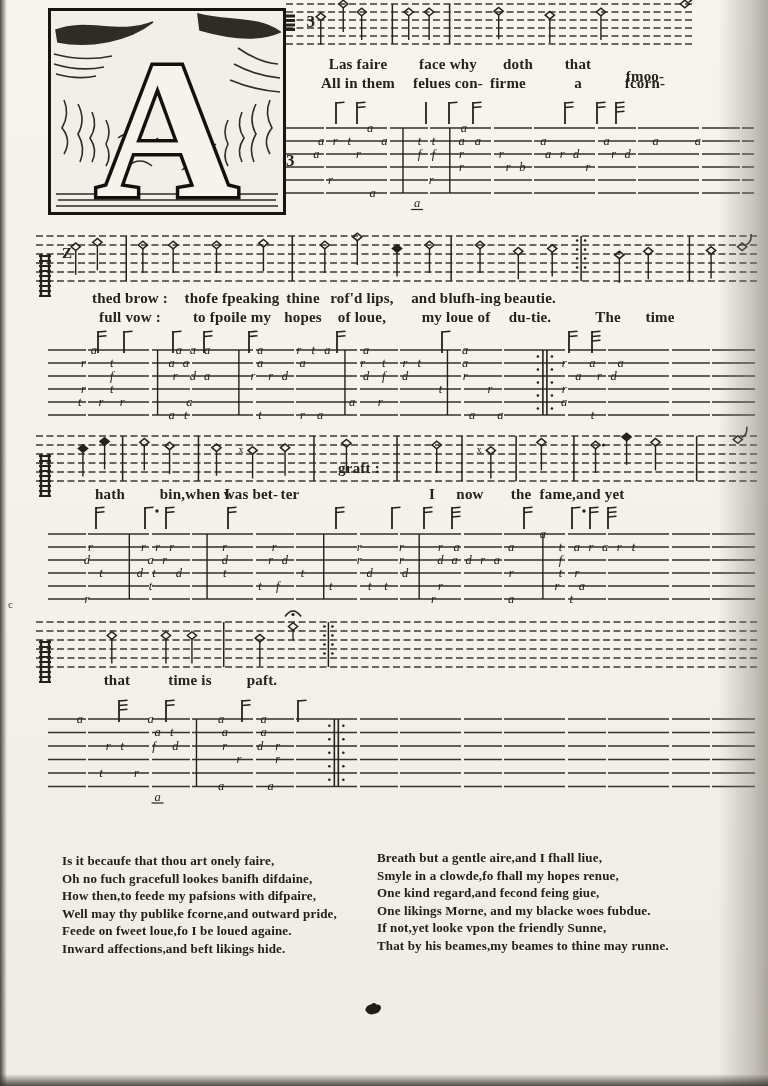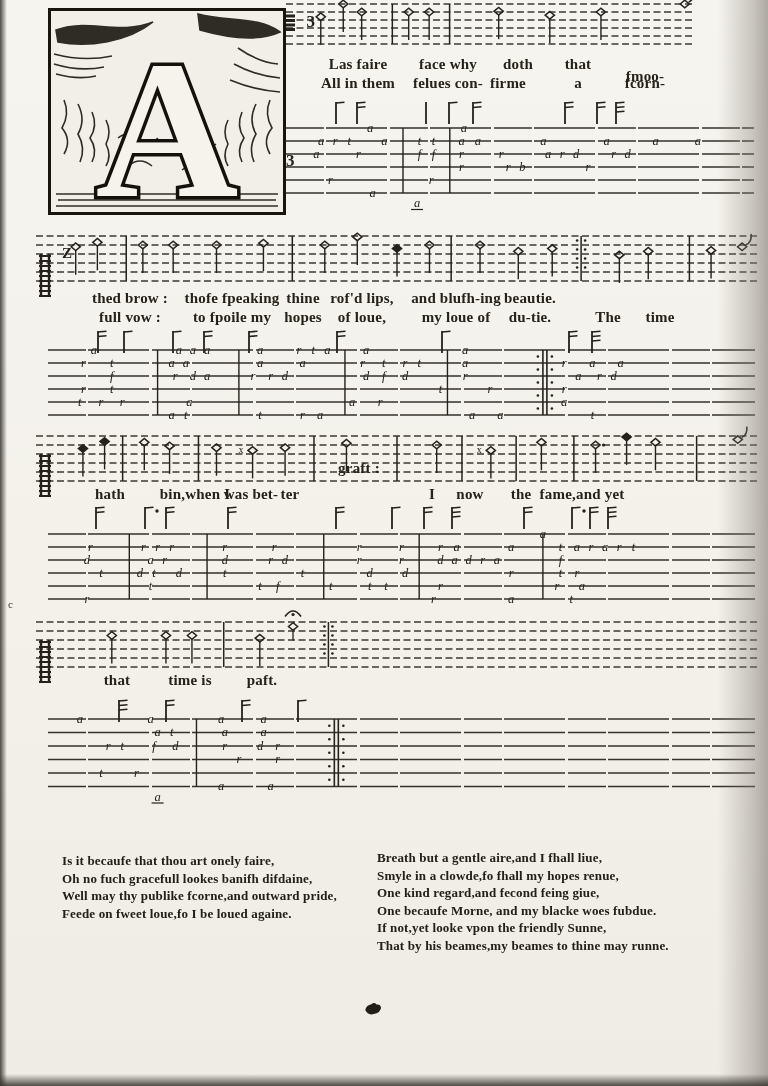--- a/index.html
+++ b/index.html
@@ -797,28 +797,30 @@
         <text x="173.215" y="77" font-size="12.5" fill="#25211b" font-family="Liberation Serif, DejaVu Serif, serif" font-style="italic" text-anchor="middle">a</text>
         <text x="222.705" y="77" font-size="12.5" fill="#25211b" font-family="Liberation Serif, DejaVu Serif, serif" font-style="italic" text-anchor="middle">a</text>
         <text x="109.585" y="87.5" font-size="12.5" fill="#25211b" font-family="Liberation Serif, DejaVu Serif, serif" font-style="italic" text-anchor="middle">a</text>
         <line x1="103.585" y1="90" x2="115.585" y2="90" stroke="#25211b" stroke-width="1.2"></line>
       </svg>
     </div>
 
   <div class="poem" style="left:62px;top:852px">
     <div>Is it becaufe that thou art onely faire,</div>
     <div>Oh no fuch gracefull lookes banifh difdaine,</div>
+    <div>How then,to feede my pafsions with difpaire,</div>
     <div>Well may thy publike fcorne,and outward pride,</div>
     <div>Feede on fweet loue,fo I be loued againe.</div>
+    <div>Inward affections,and beft likings hide.</div>
   </div>
   <div class="poem" style="left:377px;top:849px">
     <div>Breath but a gentle aire,and I fhall liue,</div>
     <div>Smyle in a clowde,fo fhall my hopes renue,</div>
     <div>One kind regard,and fecond feing giue,</div>
-    <div>One becaufe Morne, and my blacke woes fubdue.</div>
+    <div>One likings Morne, and my blacke woes fubdue.</div>
     <div>If not,yet looke vpon the friendly Sunne,</div>
     <div>That by his beames,my beames to thine may runne.</div>
   </div>
 
   <div class="margin-mark" style="left:8px;top:598px">c</div>
   <svg style="position:absolute;left:362px;top:1000px" width="22" height="16" viewBox="0 0 22 16">
     <path d="M3,9 q2-5 7-5 q3-2 5,1 q4,0 4,4 q-2,5 -8,5 q-6,1 -8-5 Z" fill="#211d17" transform="rotate(-8 11 8)"></path>
   </svg>
 
   <div class="edge-left"></div>

